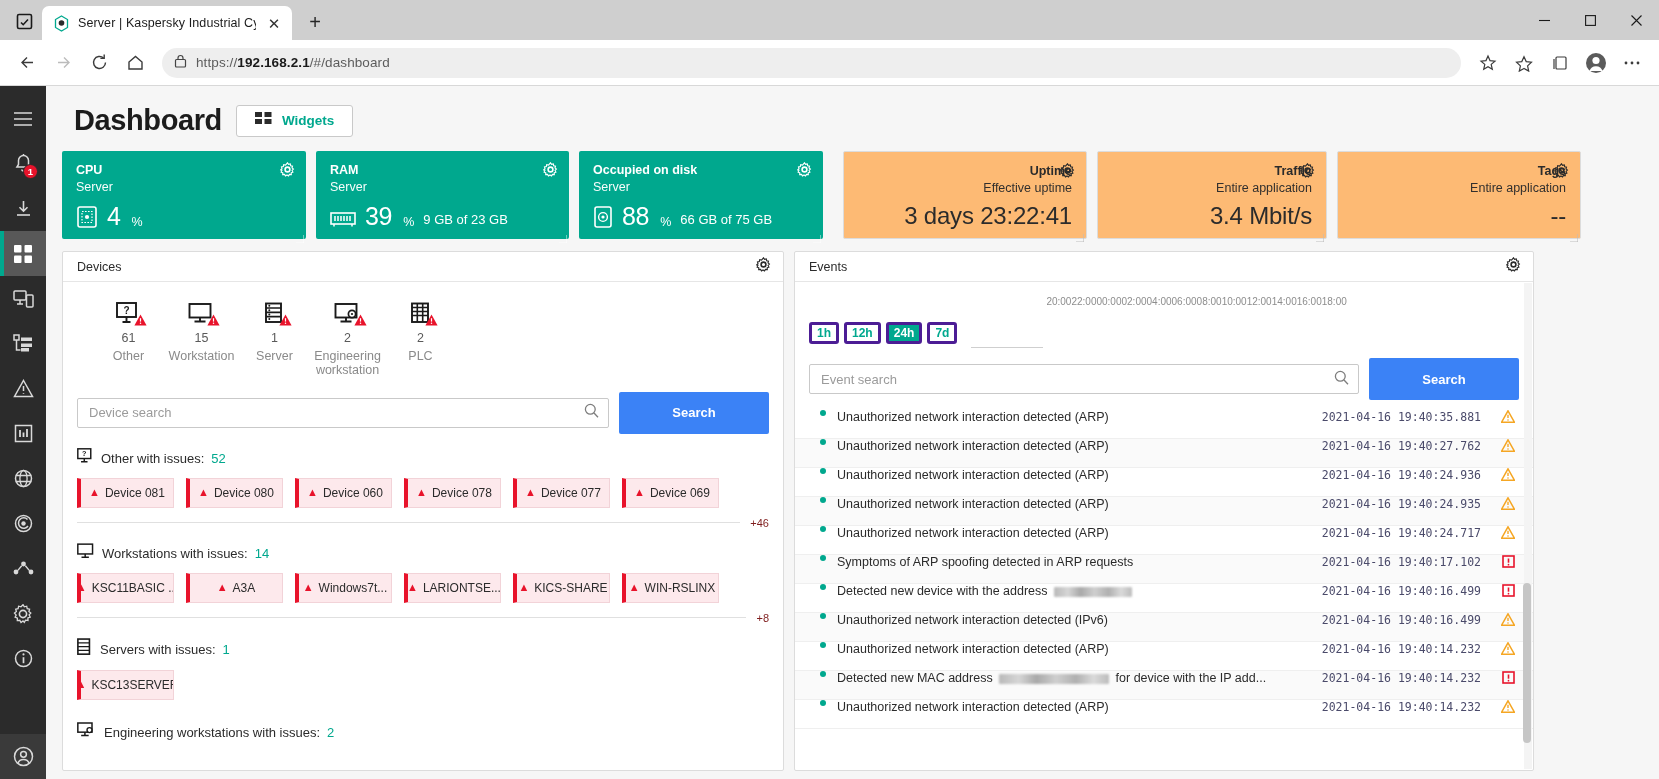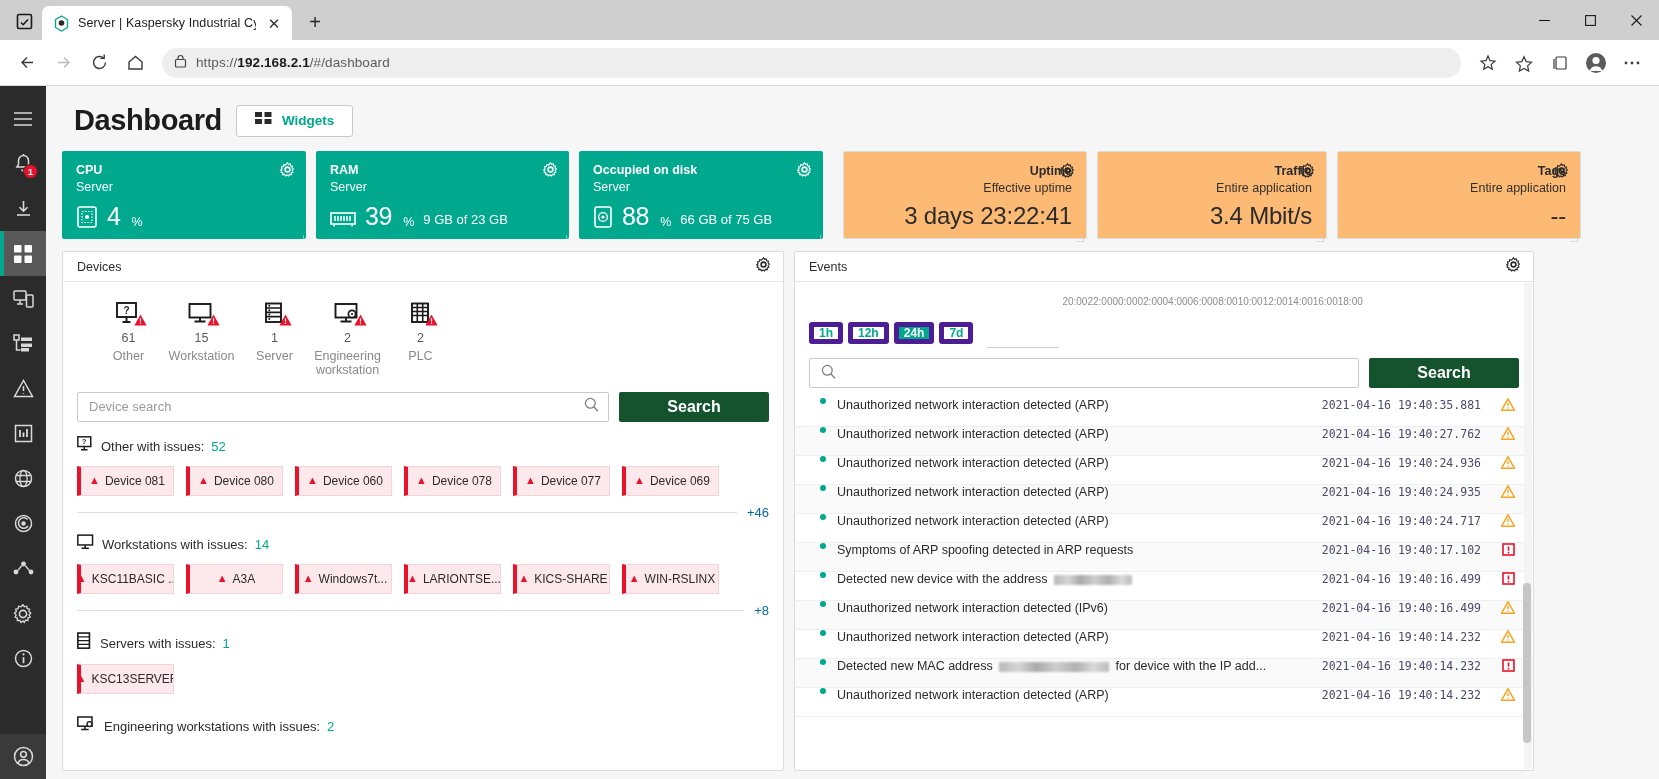--- a/index.html
+++ b/index.html
@@ -134,46 +134,46 @@
   .searchbox {
     flex: 1; height: 30px; border: 1px solid #c9c9c9; border-radius: 2px; background: #fff;
     display: flex; align-items: center; padding: 0 9px 0 11px;
   }
   .searchbox input {
     flex: 1; border: 0; outline: 0; font-size: 13px; color: #2b2b2b;
     font-family: "Liberation Sans", sans-serif; background: transparent;
   }
   .searchbox input::placeholder { color: #9b9b9b; }
   .searchbtn {
-    width: 150px; height: 30px; background: #14532d; color: #fff; border: 0;
-    border-radius: 2px; font-size: 16px; font-weight: 700;
+    width: 150px; height: 42px; background: #3b82f6; color: #fff; border: 0;
+    border-radius: 2px; font-size: 13px; font-weight: 700;
     font-family: "Liberation Sans", sans-serif;
   }
   .grouphead { display: flex; align-items: center; gap: 7px; margin: 14px 0 9px 0; }
   .grouphead .gl { font-size: 13px; color: #2b2b2b; }
   .grouphead .gc { font-size: 13px; color: #00a88e; }
   .chips { display: flex; gap: 12px; }
   .chip {
     background: #fde9ec; border-left: 4px solid #e8132b; border-top: 1px solid #f2d3d8;
     border-right: 1px solid #f2d3d8; border-bottom: 1px solid #f2d3d8;
     height: 30px; width: 97px; display: flex; align-items: center;
     justify-content: center; gap: 5px; font-size: 12px; color: #2b2b2b;
     overflow: hidden; white-space: nowrap;
   }
   .chip .tri { color: #e8132b; font-size: 11px; line-height: 1; }
   .more-row {
     display: flex; align-items: center; gap: 10px; margin: 9px 0 0 0;
   }
   .more-row .rule { flex: 1; height: 1px; background: #e0e0e0; }
-  .more-row .mc { font-size: 13px; color: #0369a1; }
+  .more-row .mc { font-size: 11px; color: #7f1d1d; }
   
   .ev-top { display: flex; align-items: flex-end; padding: 12px 14px 2px 14px; gap: 14px; }
   .ranges { display: flex; gap: 5px; padding-bottom: 4px; }
   .range {
-    min-width: 30px; height: 22px; border: 5px solid #4c1d95; border-radius: 3px;
+    min-width: 30px; height: 22px; border: 3px solid #4c1d95; border-radius: 3px;
     display: flex; align-items: center; justify-content: center;
     font-size: 12px; font-weight: 700; color: #00a88e; background: #fff; padding: 0 5px;
   }
   .range.sel { background: #00a88e; color: #fff; }
   .chartwrap { flex: 1; display: flex; }
   .bars {
     height: 54px; display: flex; align-items: flex-end; gap: 3px;
     border-bottom: 1px solid #cfcfcf; padding-left: 3px;
   }
   .bar { flex: 1; display: flex; flex-direction: column; justify-content: flex-end; }
@@ -927,20 +927,21 @@
                   <div class="tick"></div>
                   <div class="tick">16:00</div>
                   <div class="tick"></div>
                   <div class="tick">18:00</div>
                 </div>
             </div>
           </div>
 
           <div class="ev-search">
             <div class="searchbox">
+              <input placeholder="Event search" style="">
               <span>
                 <svg width="15" height="15" viewBox="0 0 15 15">
                     <circle cx="6.3" cy="6.3" r="4.9" fill="none" stroke="#7d7d7d" stroke-width="1.3"></circle>
                     <path d="M10 10l4 4.2" stroke="#7d7d7d" stroke-width="1.3"></path>
                   </svg>
               </span>
             </div>
             <button class="searchbtn">Search</button>
           </div>
 

